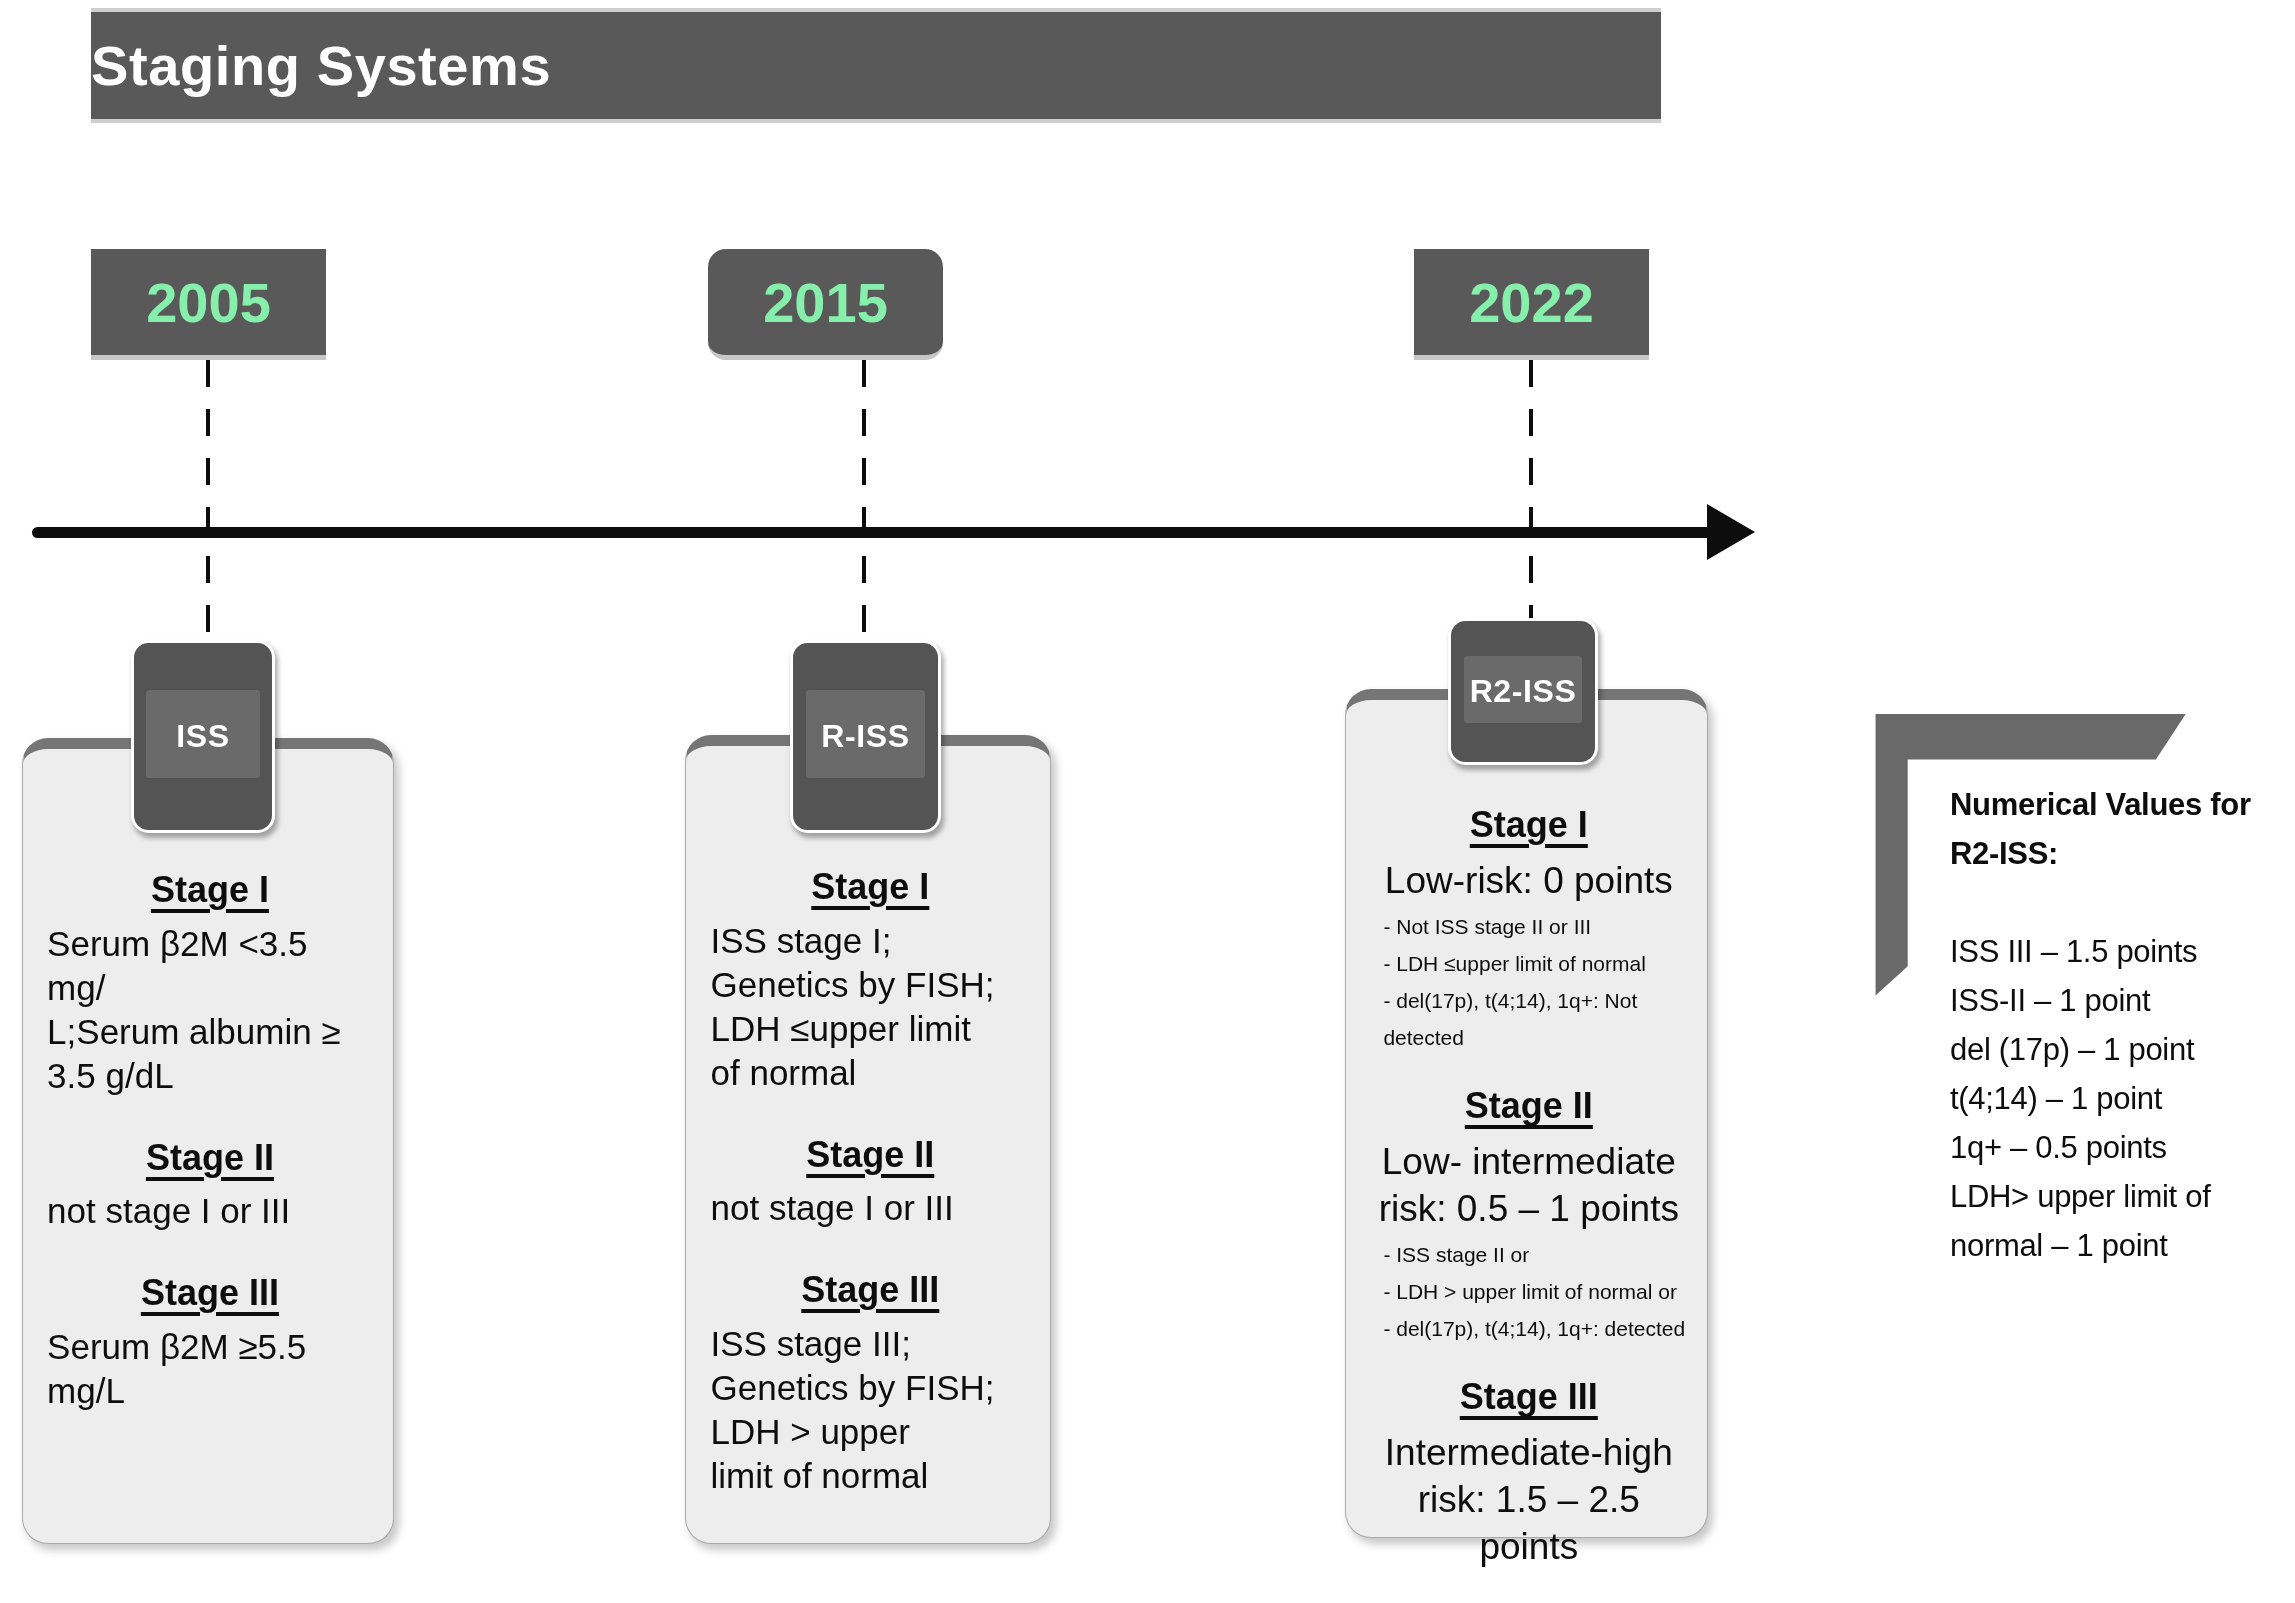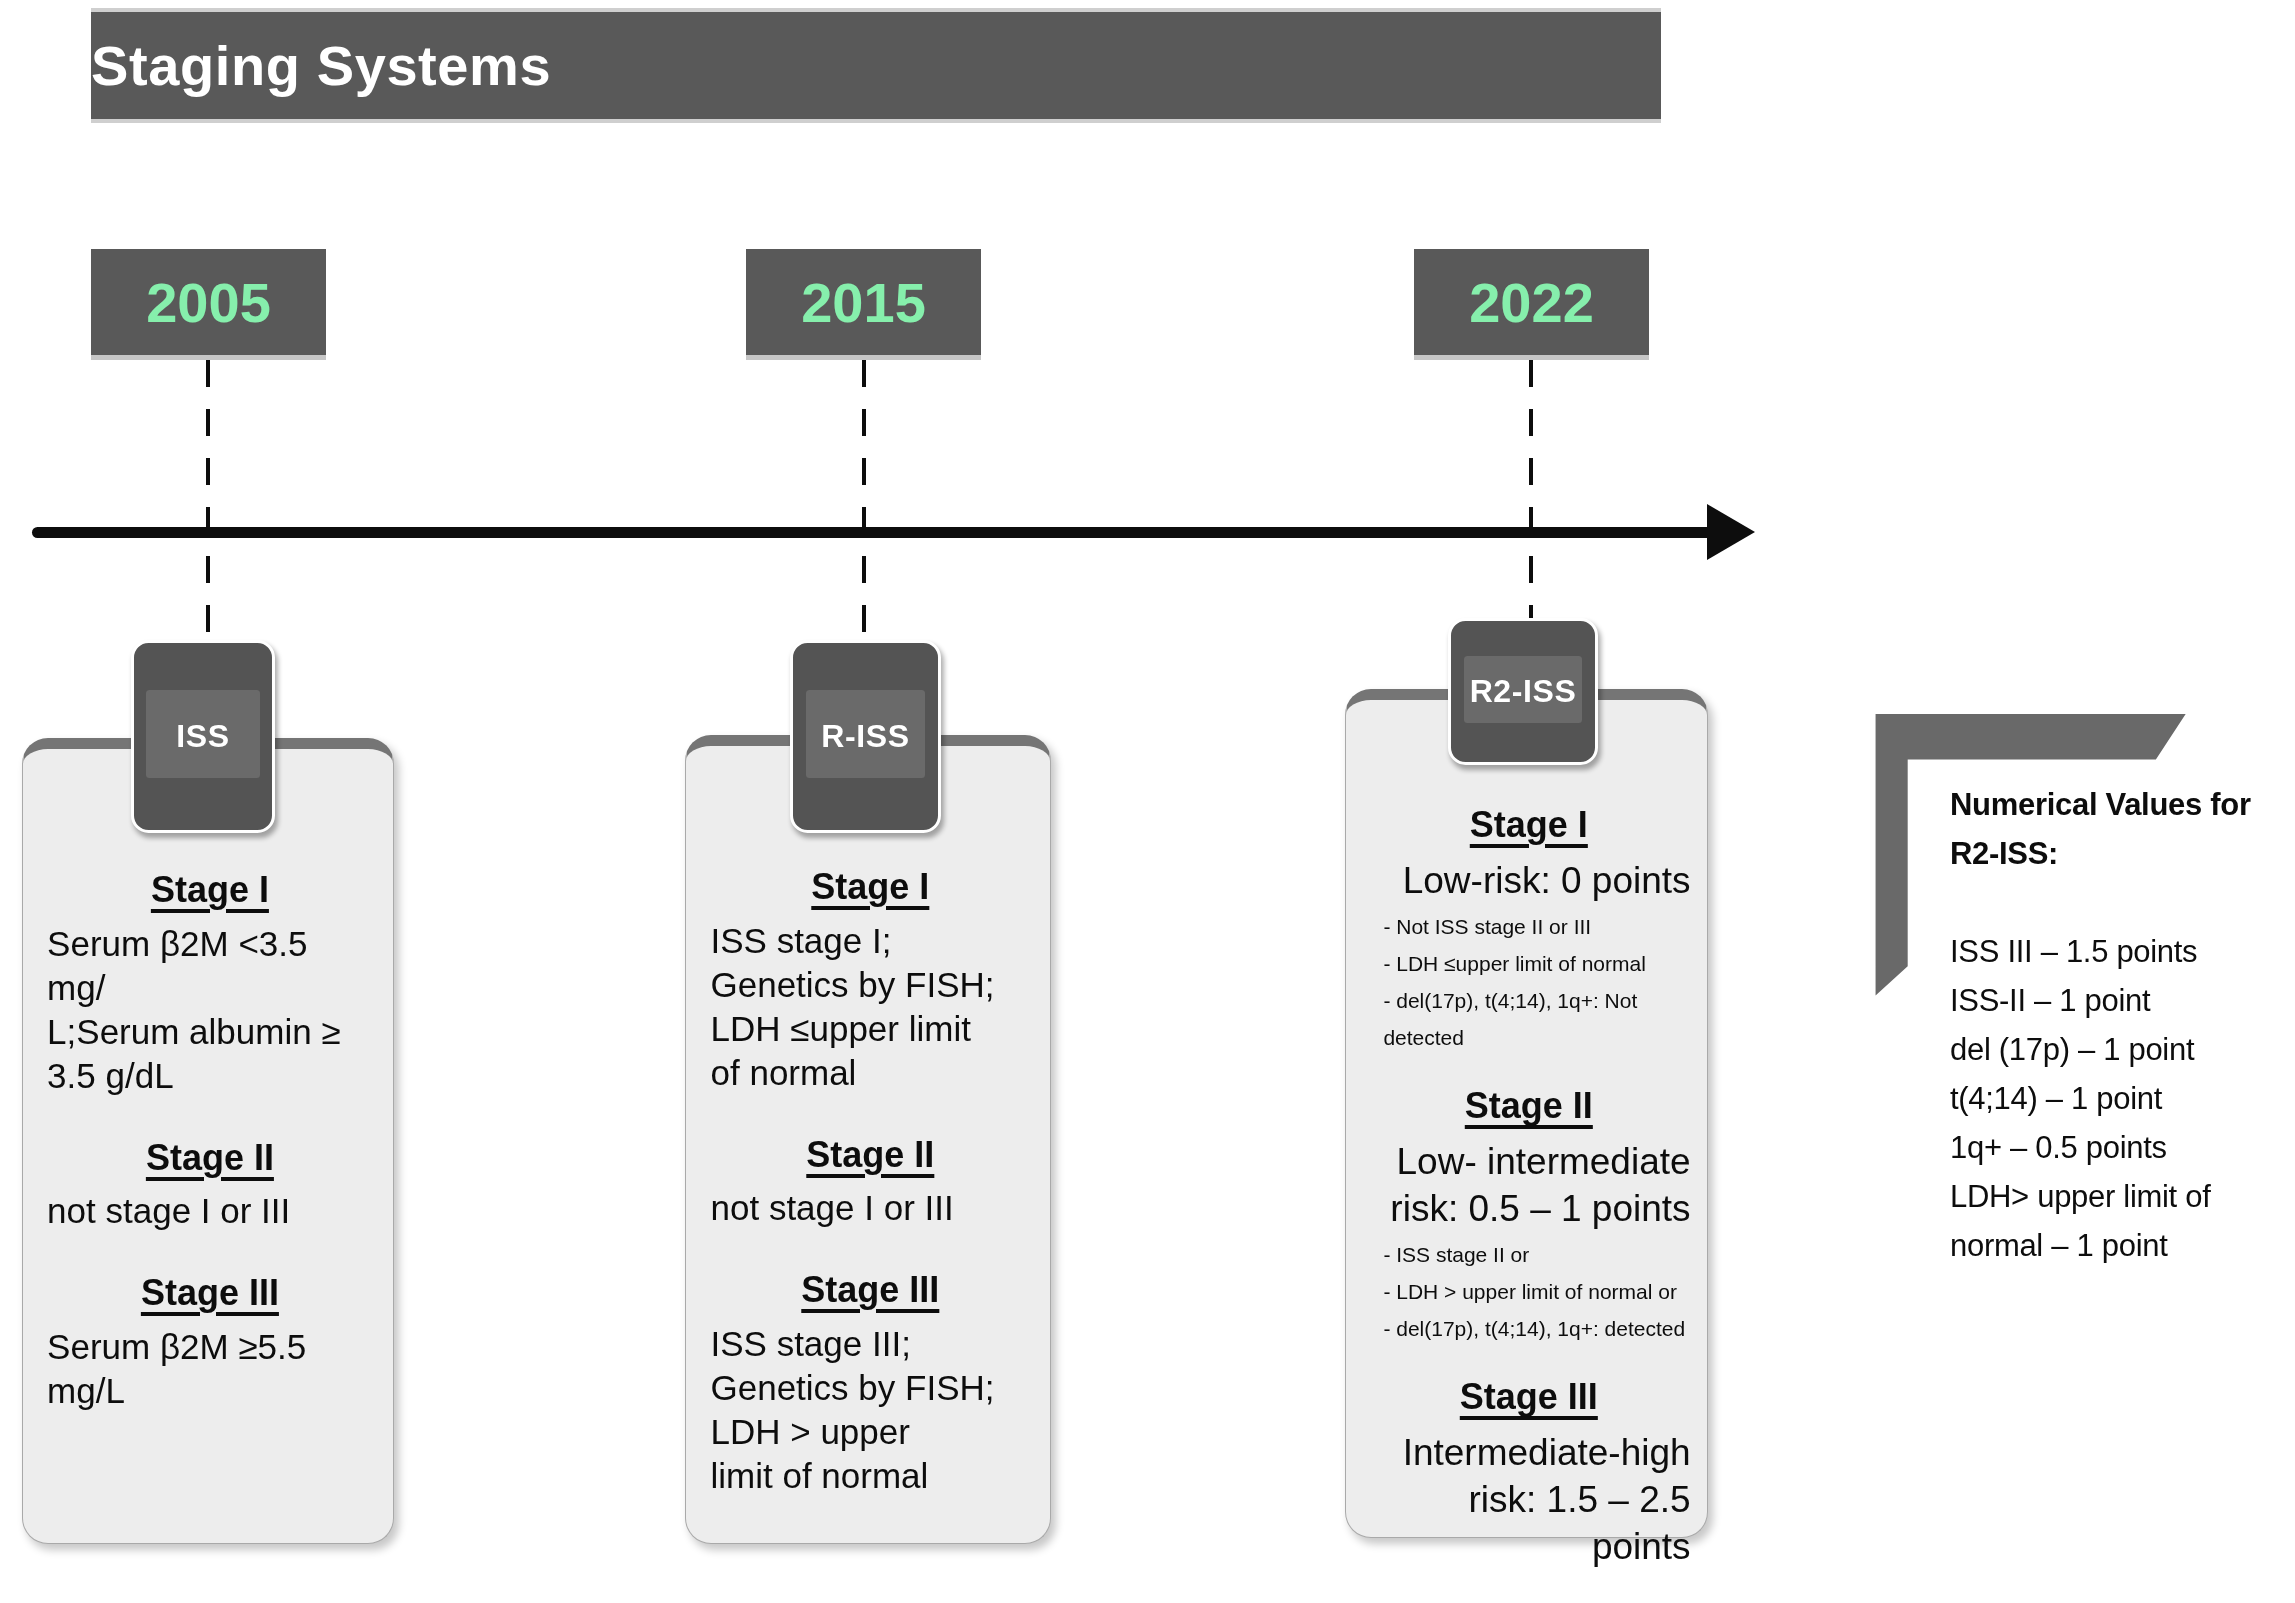--- a/index.html
+++ b/index.html
@@ -35,37 +35,37 @@
   .card{background:var(--card_bg);border:1.8px solid var(--card_border);
     border-top:11.7px solid var(--card_top_edge);border-radius:26px;z-index:1;
     box-shadow:4.7px 5.8px 8.2px rgba(0,0,0,.22);}
   .card-inner{padding:120px 16.4px 0 21px;}
   .card3 .card-inner{padding-top:104px;}
   .stage-sec{margin-bottom:39px;}
   .card3 .stage-sec{margin-bottom:29px;}
   .stage-h{font-size:36px;font-weight:bold;text-align:center;text-decoration:underline;
     text-decoration-thickness:3.5px;text-underline-offset:7px;margin-bottom:10.5px;}
   .stage-b{font-size:35px;line-height:44px;white-space:pre-line;text-align:left;padding-left:3.5px;}
-  .risk{font-size:37px;line-height:47px;white-space:pre-line;text-align:right;}
+  .risk{font-size:37px;line-height:47px;white-space:pre-line;text-align:center;}
   .bullets{font-size:21px;line-height:37px;white-space:pre-line;text-align:left;padding-left:16.4px;margin-top:4.7px;}
 
   .legend-text{left:1950px;top:731px;font-size:31px;line-height:49px;white-space:pre-line;letter-spacing:-0.3px;}
   .legend-text .lg-head{font-weight:bold;}
 </style>
 </head>
 <body>
 
 <div class="abs title-bar">
   <span>Staging Systems</span>
 </div>
 
 <div class="abs year-box" style="left:91px;">
   <span>2005</span>
 </div>
-<div class="abs year-box" style="left:746px;">
+<div class="abs year-box" style="left:708px;border-radius:18px;">
   <span>2015</span>
 </div>
 <div class="abs year-box" style="left:1414px;">
   <span>2022</span>
 </div>
 
 <div class="abs vdash" style="left:206px;top:360px;height:282px;"></div>
 <div class="abs vdash" style="left:862px;top:360px;height:282px;"></div>
 <div class="abs vdash" style="left:1529px;top:360px;height:260px;"></div>
 

